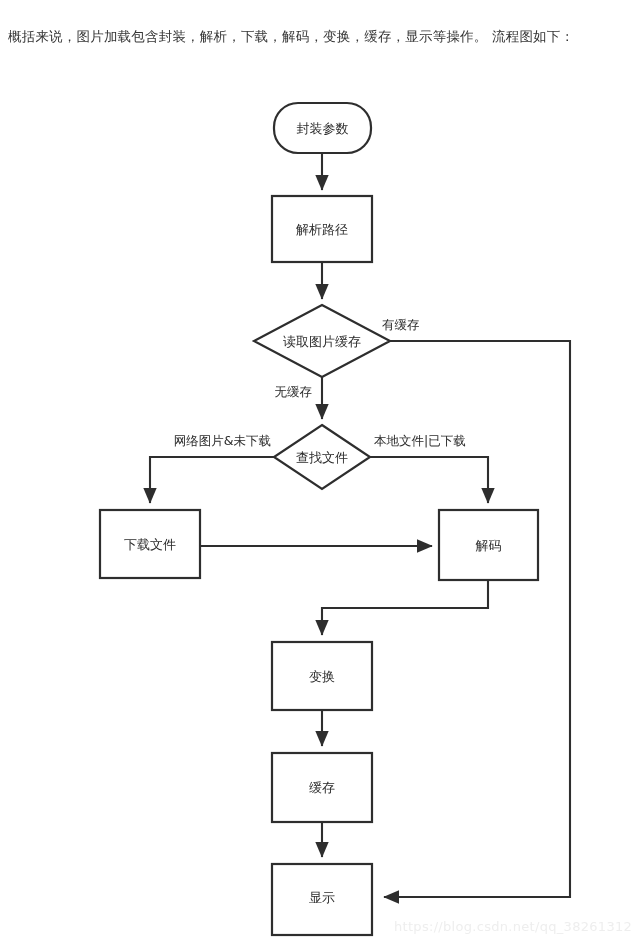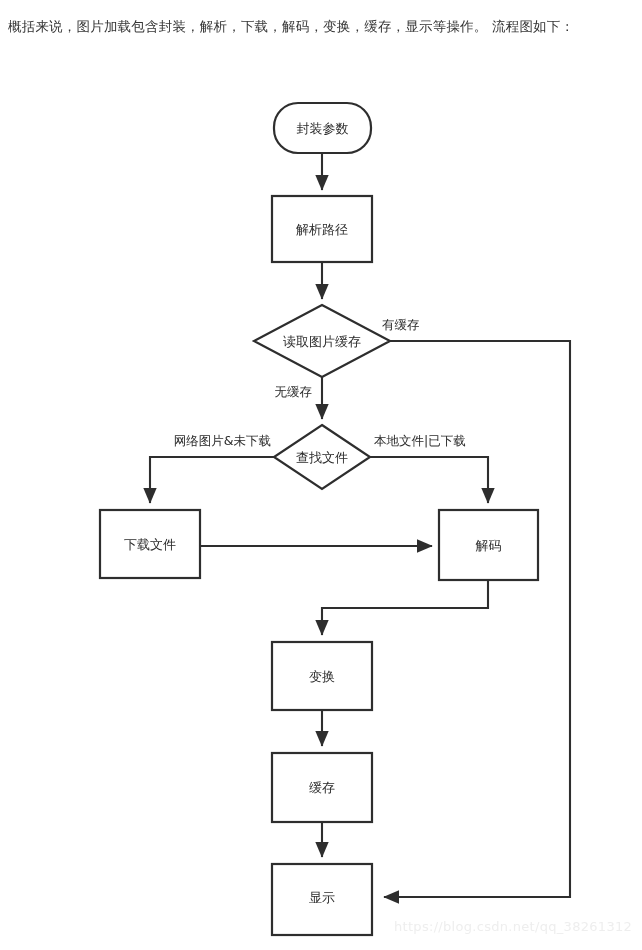--- a/index.html
+++ b/index.html
@@ -10,21 +10,21 @@
   body {
     width: 642px;
     height: 950px;
     position: relative;
     font-family: "DejaVu Sans", "Liberation Sans", sans-serif;
     overflow: hidden;
   }
   #intro-text {
     position: absolute;
     left: 8px;
-    top: 18px;
+    top: 28px;
     width: 628px;
     font-size: 13.5px;
     color: #353535;
     letter-spacing: 0.2px;
     white-space: nowrap;
   }
   #flow-canvas {
     position: absolute;
     left: 0;
     top: 0;

